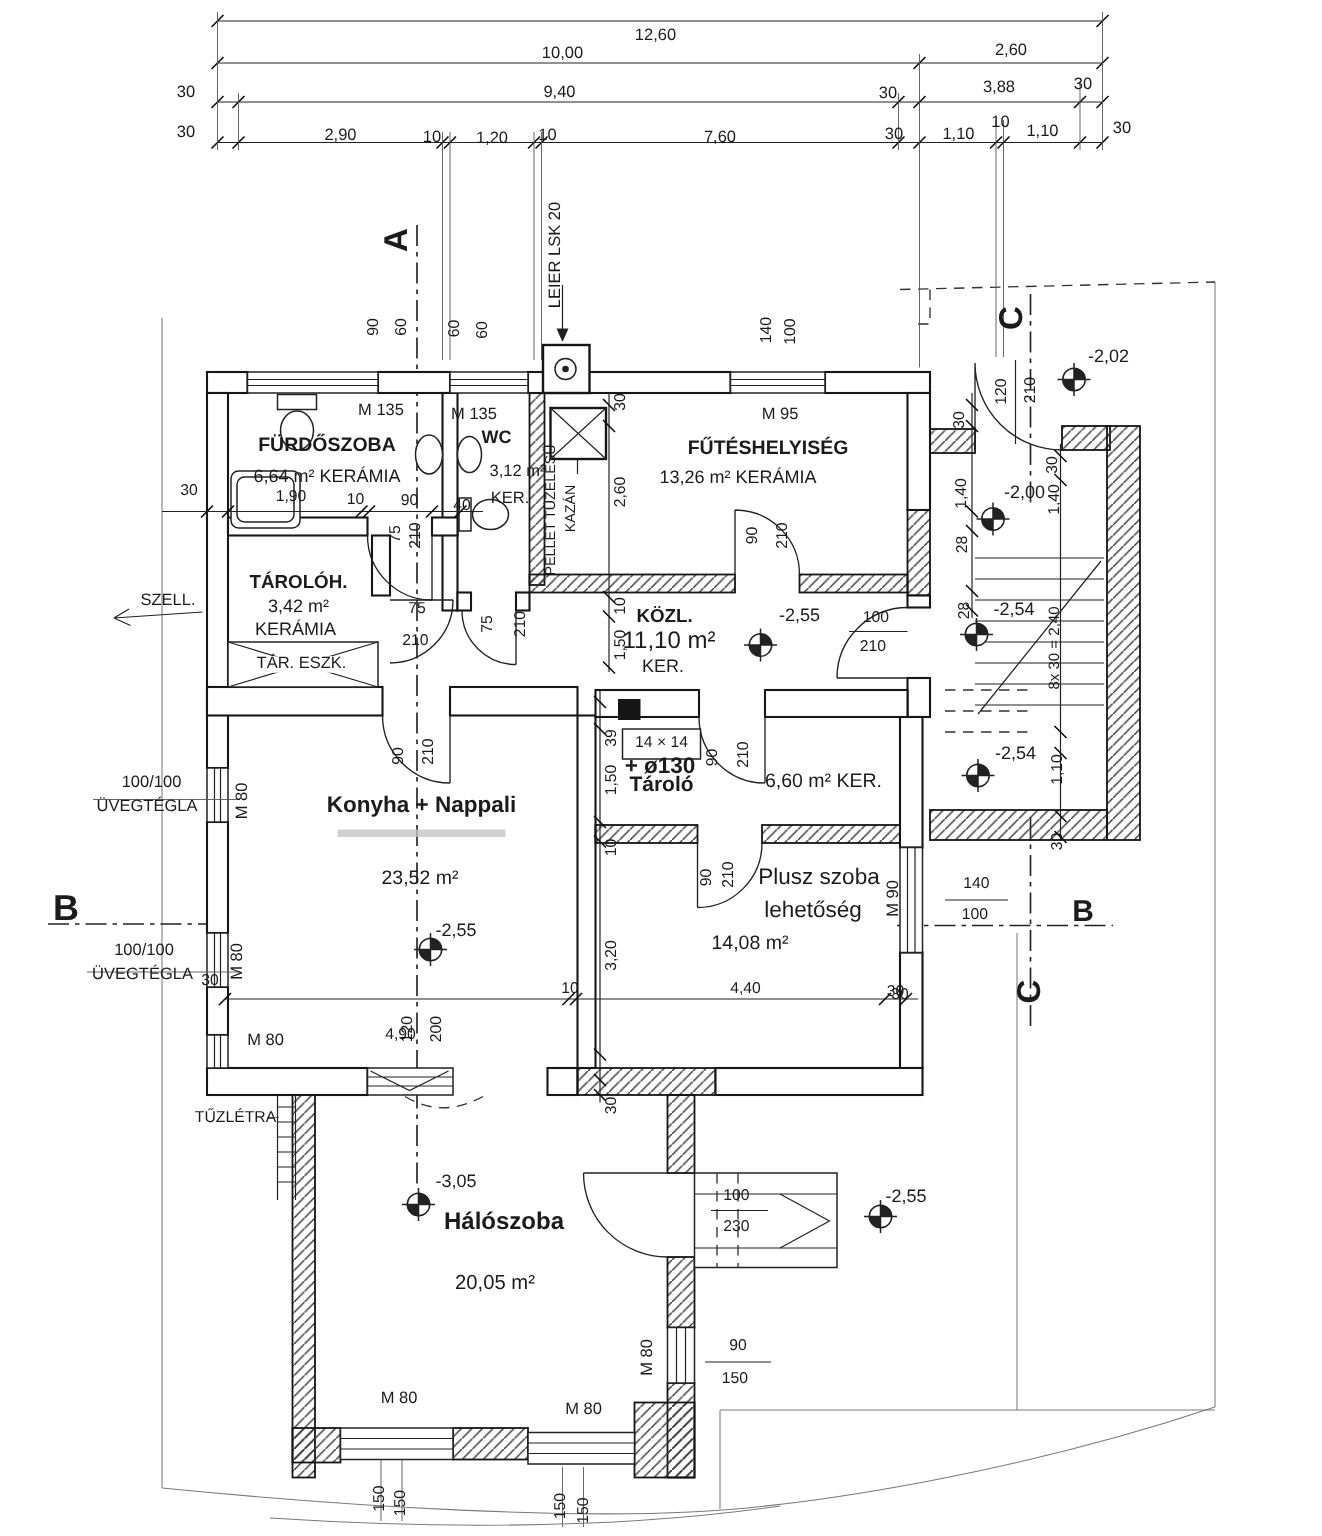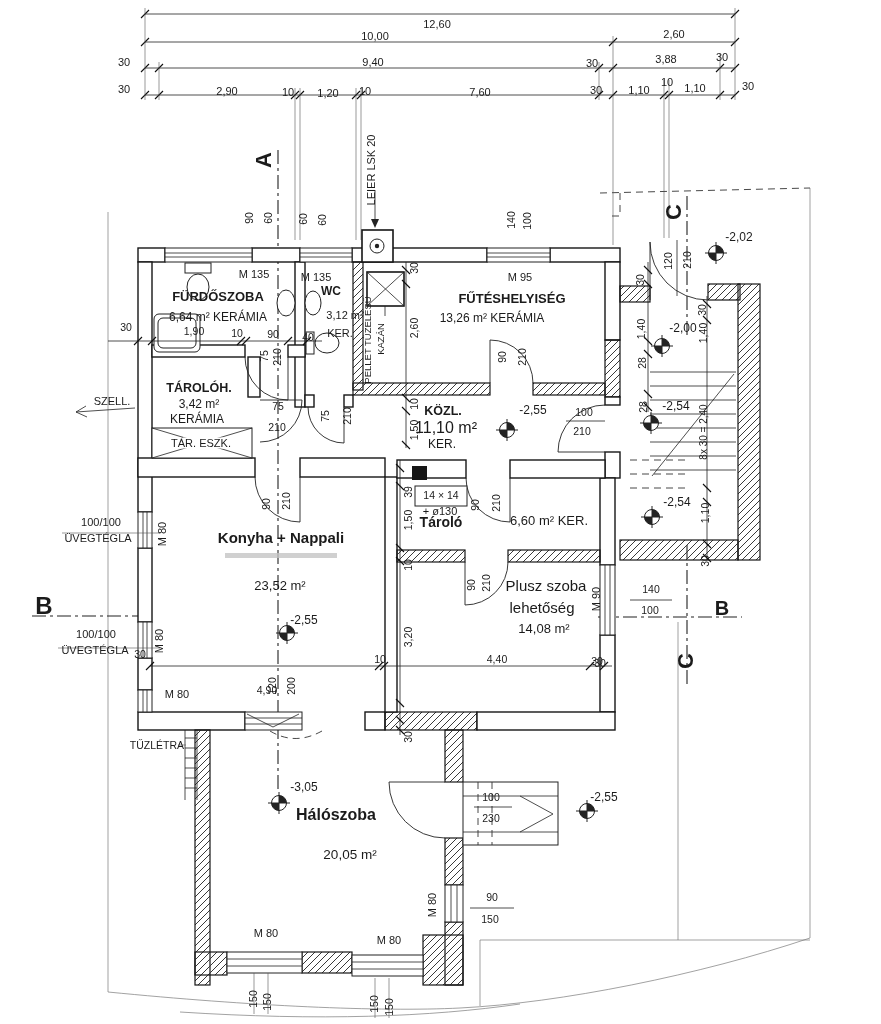--- a/index.html
+++ b/index.html
@@ -313,23 +313,23 @@
       <div class="lbl" style="left: 197px; top: 419px; font-size: 12px; transform: translate(-50%, -50%);">KERÁMIA</div>
       <div class="lbl" style="left: 443px; top: 411px; font-size: 12.5px; font-weight: bold; transform: translate(-50%, -50%);">KÖZL.</div>
       <div class="lbl" style="left: 446px; top: 428px; font-size: 16px; transform: translate(-50%, -50%);">11,10 m²</div>
       <div class="lbl" style="left: 442px; top: 444px; font-size: 12px; transform: translate(-50%, -50%);">KER.</div>
       <div class="lbl" style="left: 281px; top: 537px; font-size: 15px; font-weight: bold; transform: translate(-50%, -50%);">Konyha + Nappali</div>
       <div class="lbl" style="left: 280px; top: 585px; font-size: 13px; transform: translate(-50%, -50%);">23,52 m²</div>
       <div class="lbl" style="left: 441px; top: 522px; font-size: 14px; font-weight: bold; transform: translate(-50%, -50%);">Tároló</div>
       <div class="lbl" style="left: 549px; top: 520px; font-size: 13px; transform: translate(-50%, -50%);">6,60 m² KER.</div>
       <div class="lbl" style="left: 546px; top: 585px; font-size: 15px; transform: translate(-50%, -50%);">Plusz szoba</div>
       <div class="lbl" style="left: 542px; top: 607px; font-size: 15px; transform: translate(-50%, -50%);">lehetőség</div>
-      <div class="lbl" style="left: 500px; top: 628px; font-size: 13px; transform: translate(-50%, -50%); margin-left: 44px;">14,08 m²</div>
+      <div class="lbl" style="left: 500px; top: 628px; font-size: 13px; transform: translate(-50%, -50%);">14,08 m²</div>
       <div class="lbl" style="left: 336px; top: 815px; font-size: 16px; font-weight: bold; transform: translate(-50%, -50%);">Hálószoba</div>
-      <div class="lbl" style="left: 330px; top: 855px; font-size: 13.5px; transform: translate(-50%, -50%); margin-left: 20px;">20,05 m²</div>
+      <div class="lbl" style="left: 330px; top: 855px; font-size: 13.5px; transform: translate(-50%, -50%);">20,05 m²</div>
       <div class="lbl" style="left: 254px; top: 274px; transform: translate(-50%, -50%);">M 135</div>
       <div class="lbl" style="left: 316px; top: 277px; transform: translate(-50%, -50%);">M 135</div>
       <div class="lbl" style="left: 520px; top: 277px; transform: translate(-50%, -50%);">M 95</div>
       <div class="lbl" style="left: 162px; top: 534px; transform: translate(-50%, -50%) rotate(-90deg);">M 80</div>
       <div class="lbl" style="left: 159px; top: 641px; transform: translate(-50%, -50%) rotate(-90deg);">M 80</div>
       <div class="lbl" style="left: 177px; top: 694px; transform: translate(-50%, -50%);">M 80</div>
       <div class="lbl" style="left: 596px; top: 599px; transform: translate(-50%, -50%) rotate(-90deg);">M 90</div>
       <div class="lbl" style="left: 432px; top: 905px; transform: translate(-50%, -50%) rotate(-90deg);">M 80</div>
       <div class="lbl" style="left: 266px; top: 933px; transform: translate(-50%, -50%);">M 80</div>
       <div class="lbl" style="left: 389px; top: 940px; transform: translate(-50%, -50%);">M 80</div>
@@ -410,15 +410,15 @@
       <div class="lbl" style="left: 368px; top: 340px; font-size: 9.5px; transform: translate(-50%, -50%) rotate(-90deg);">PELLET TÜZELÉSŰ</div>
       <div class="lbl" style="left: 381px; top: 339px; font-size: 9.5px; transform: translate(-50%, -50%) rotate(-90deg);">KAZÁN</div>
       <div class="lbl bgw" style="left: 201px; top: 443px; font-size: 11px; transform: translate(-50%, -50%);">TÁR. ESZK.</div>
       <div class="lbl" style="left: 112px; top: 401px; font-size: 11px; transform: translate(-50%, -50%);">SZELL.</div>
       <div class="lbl" style="left: 101px; top: 522px; font-size: 11px; transform: translate(-50%, -50%);">100/100</div>
       <div class="lbl" style="left: 98px; top: 538px; font-size: 11px; transform: translate(-50%, -50%);">ÜVEGTÉGLA</div>
       <div class="lbl" style="left: 96px; top: 634px; font-size: 11px; transform: translate(-50%, -50%);">100/100</div>
       <div class="lbl" style="left: 95px; top: 650px; font-size: 11px; transform: translate(-50%, -50%);">ÜVEGTÉGLA</div>
       <div class="lbl" style="left: 157px; top: 745px; font-size: 10.5px; transform: translate(-50%, -50%);">TŰZLÉTRA</div>
       <div class="lbl" style="left: 441px; top: 495px; font-size: 10.5px; transform: translate(-50%, -50%);">14 × 14</div>
-      <div class="lbl" style="left: 440px; top: 511px; font-size: 11px; transform: translate(-50%, -50%);">+ ø130</div>
+      <div class="lbl" style="left: 440px; top: 511px; font-size: 15px; transform: translate(-50%, -50%); font-weight: bold;">+ ø130</div>
     </div>
 </div>
 
 </body></html>

